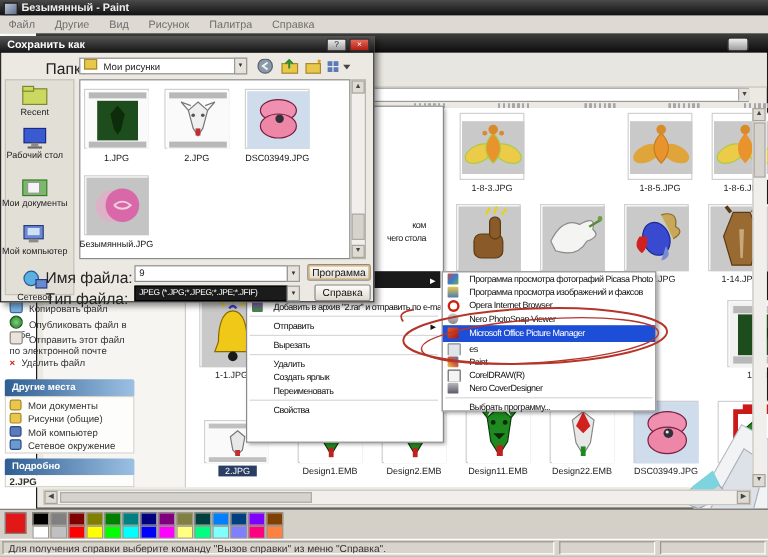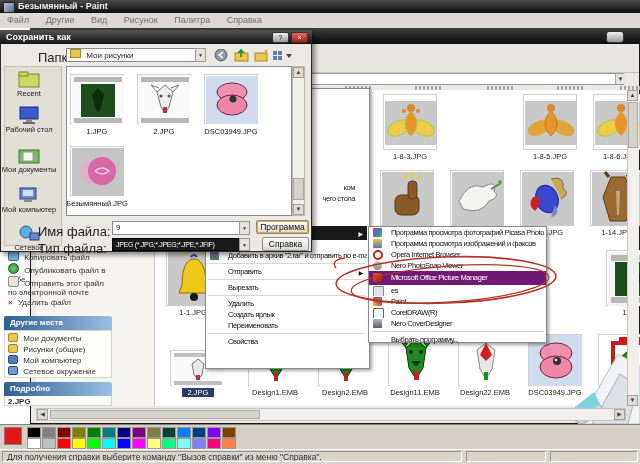--- a/index.html
+++ b/index.html
@@ -46,21 +46,21 @@
   .timg{width:54px;height:56px;background:#ffffff;border:1px solid #d0d0d0;box-sizing:border-box;}
   .tlabel{position:absolute;width:70px;left:-8px;text-align:center;font-size:7.5px;color:#222;white-space:nowrap;overflow:hidden;}
   .sel-label{background:#2a3d63;color:#fff;padding:0 2px;}
   .sel-img{background:#cfddf2;}
 
   
   .menu{background:#ffffff;border:1px solid #8a8a8a;box-shadow:2px 2px 3px rgba(0,0,0,.35);}
   .mi{position:relative;height:11px;font-size:7.5px;letter-spacing:-0.4px;line-height:11px;color:#111;padding-left:22px;white-space:nowrap;overflow:hidden;}
   .mi .ic{position:absolute;left:4px;top:1px;width:9px;height:9px;border-radius:1px;}
   .msep{height:1px;background:#d8d8d8;margin:2px 2px;}
-  .mi-hl{background:#701a75;color:#ffffff;}
+  .mi-hl{background:#1d4ed8;color:#ffffff;}
   .arrow-r{position:absolute;right:4px;top:2px;font-size:6px;color:inherit;}
   .openwith-bar{left:206px;top:226px;width:161px;height:14px;background:#1a1a1a;color:#fff;}
   .frag{position:absolute;font-size:7.5px;letter-spacing:-0.4px;color:#222;}
 
   
   .dlg{left:0px;top:30px;width:312px;height:222px;background:#ece9e2;border:1px solid #2a2a2a;
        box-shadow:3px 3px 5px rgba(0,0,0,.45);box-sizing:border-box;}
   .dlg-title{left:0px;top:30px;width:312px;height:14px;background:linear-gradient(#555,#141414);
              color:#fff;font-weight:bold;font-size:9px;line-height:14px;padding-left:6px;box-sizing:border-box;}
   .dlg-btn{position:absolute;top:32px;width:17px;height:11px;border:1px solid #333;border-radius:2px;

